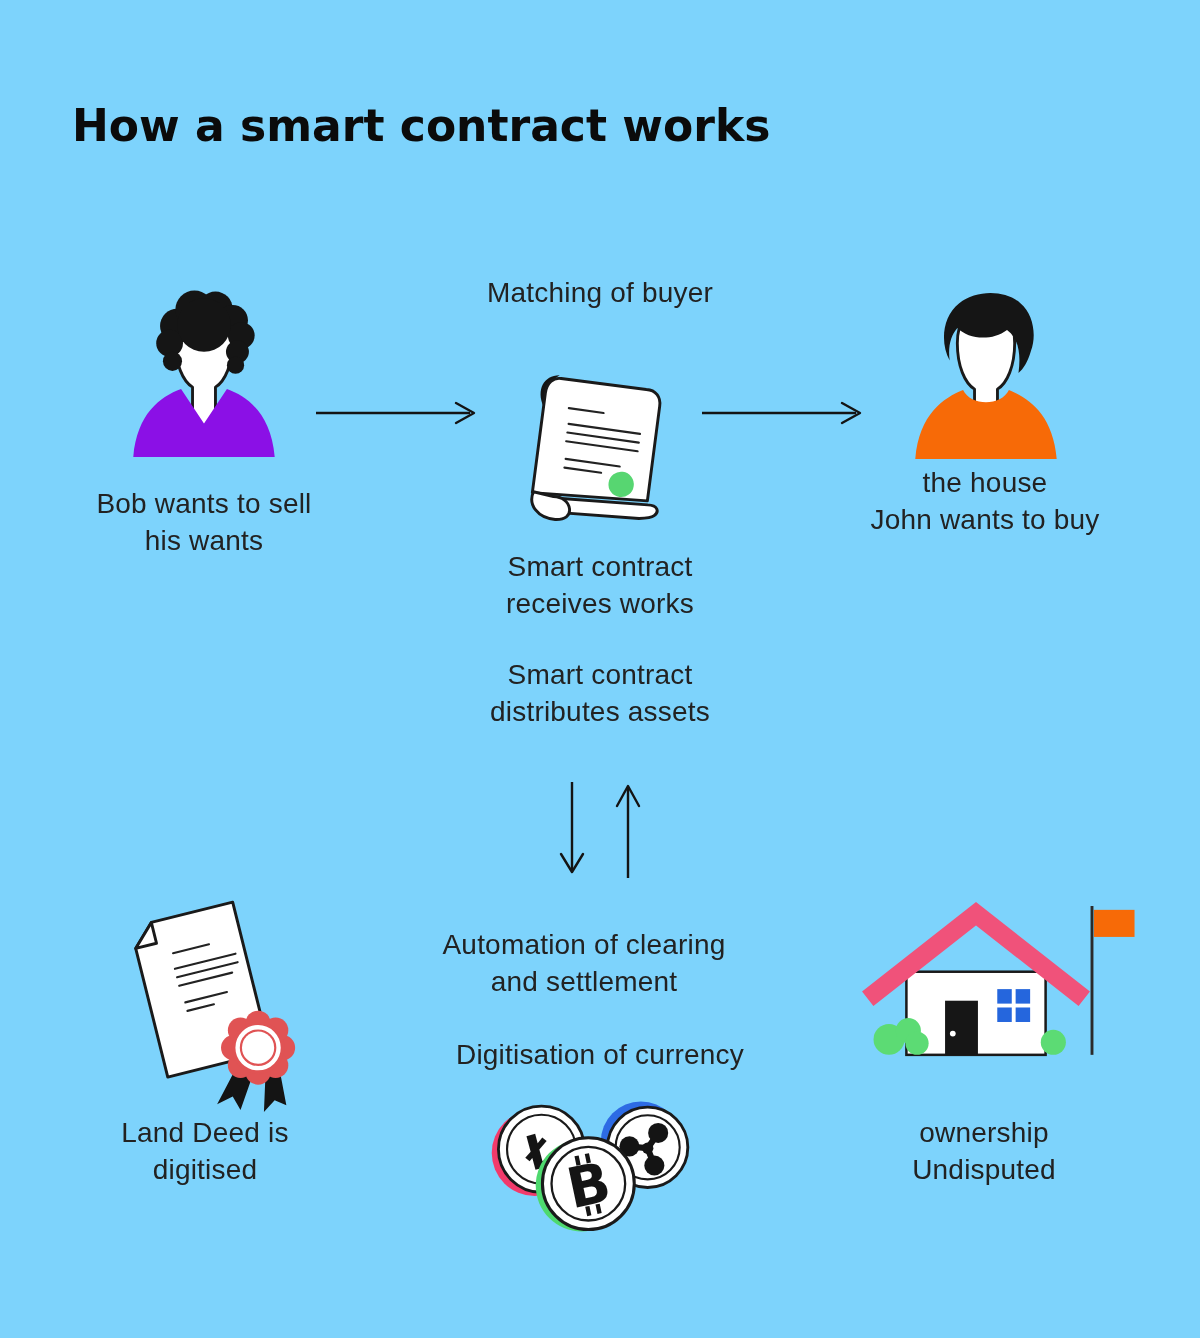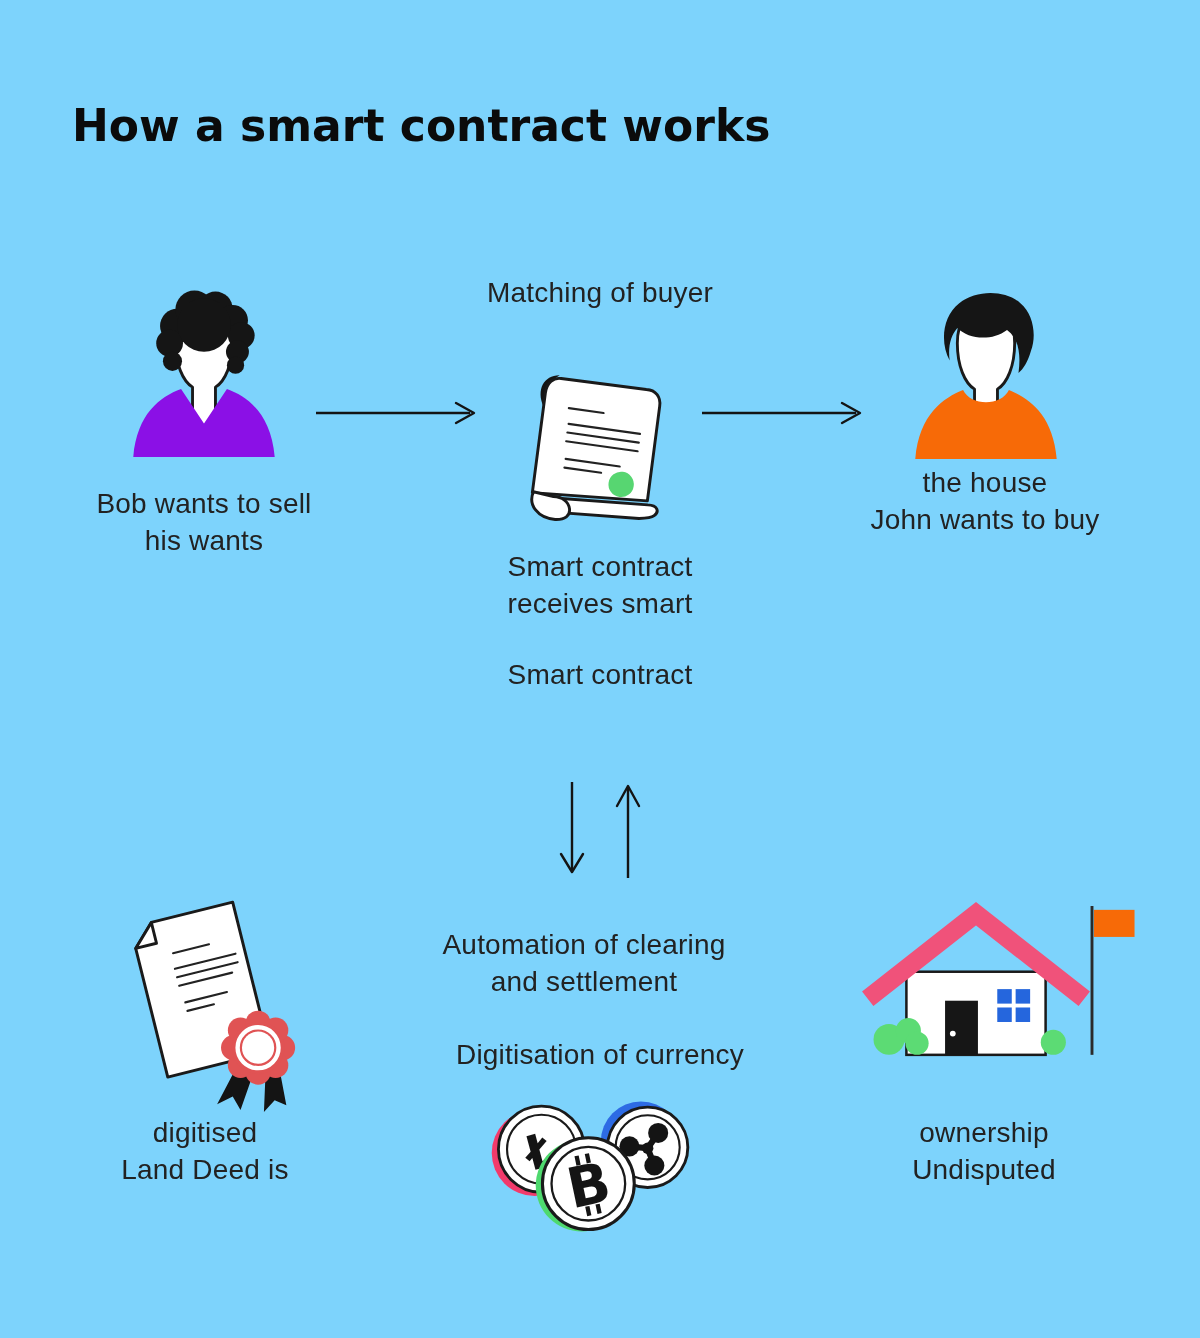--- a/index.html
+++ b/index.html
@@ -84,25 +84,26 @@
     </svg>
   </div>
 
   <div class="abs label" style="left:845px;top:464px;width:280px;">
     <span>the house</span>
     <span>John wants to buy</span>
   </div>
 
   <div class="abs label" style="left:440px;top:548px;width:320px;">
     <span>Smart contract</span>
-    <span>receives smart</span>
+    <span>receives works</span>
   </div>
 
   <div class="abs label" style="left:430px;top:656px;width:340px;">
     <span>Smart contract</span>
+    <span>distributes assets</span>
   </div>
 
   <div class="abs" style="left:556px;top:782px;">
     <svg viewBox="0 0 32 96" width="32" height="96">
       <line x1="16" y1="0" x2="16" y2="88" stroke="#141414" stroke-width="2.4"></line>
       <path d="M5 72 L16 90 L27 72" fill="none" stroke="#141414" stroke-width="2.4" stroke-linecap="round" stroke-linejoin="round"></path>
     </svg>
   </div>
 
   <div class="abs" style="left:612px;top:782px;">
@@ -133,22 +134,22 @@
         <circle cx="162" cy="147" r="13"></circle>
           <circle cx="180" cy="154" r="13"></circle>
         <circle cx="162" cy="172" r="27"></circle>
       </g>
       <circle cx="162" cy="172" r="16.5" fill="#ffffff"></circle>
       <circle cx="162" cy="172" r="21" fill="none" stroke="#ffffff" stroke-width="4.5"></circle>
     </svg>
   </div>
 
   <div class="abs label" style="left:95px;top:1114px;width:220px;">
+    <span>Land Deed is</span>
     <span>digitised</span>
-    <span>Land Deed is</span>
   </div>
 
   <div class="abs label" style="left:392px;top:926px;width:384px;">
     <span>Automation of clearing</span>
     <span>and settlement</span>
   </div>
 
   <div class="abs label" style="left:408px;top:1036px;width:384px;">
     <span>Digitisation of currency</span>
   </div>

